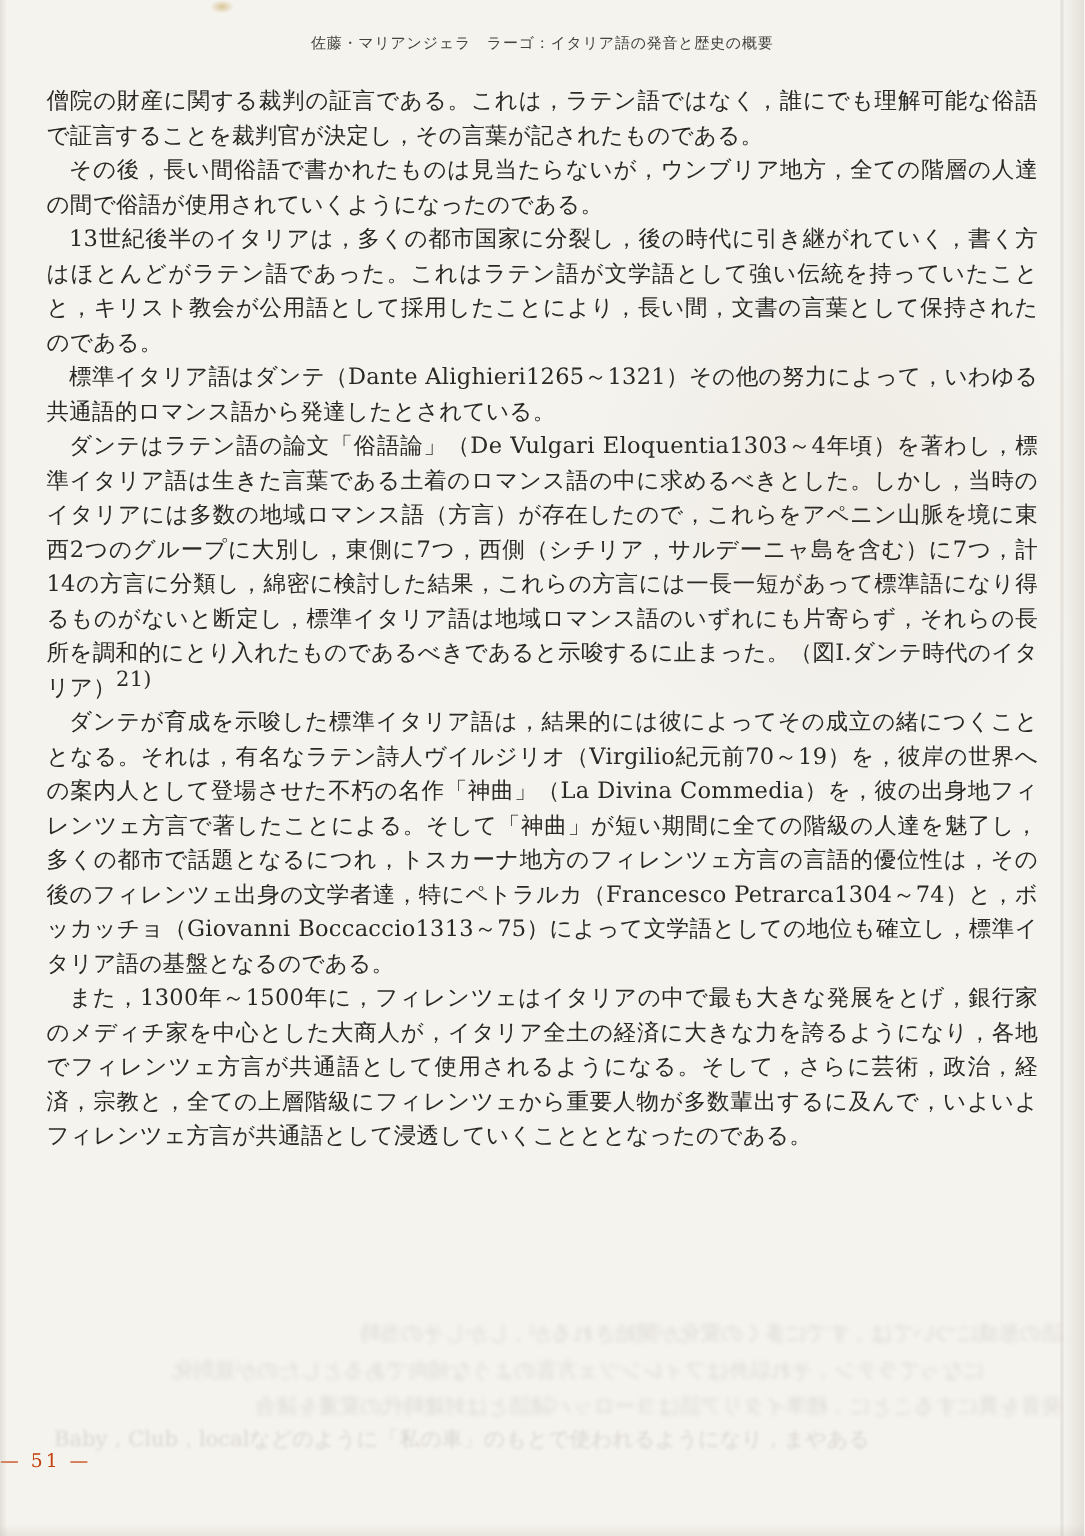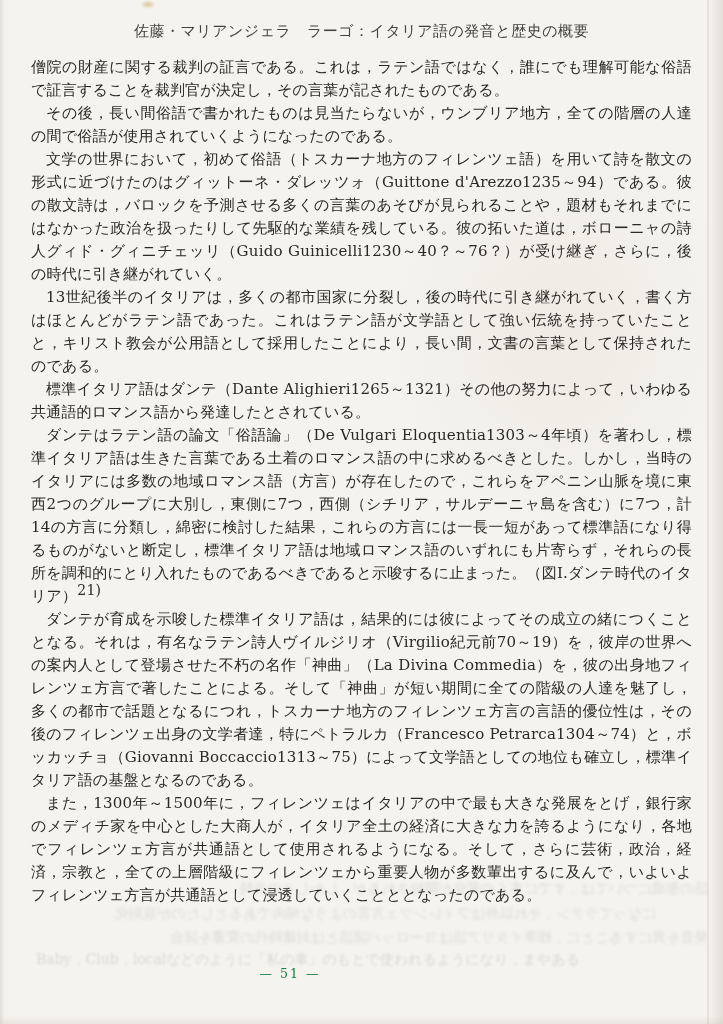--- a/index.html
+++ b/index.html
@@ -19,34 +19,34 @@
   .edge-left{position:absolute;top:0;left:0;width:5px;height:1024px;
     background:linear-gradient(to left,rgba(186,178,165,0),rgba(170,162,150,.25));}
   .crease{position:absolute;top:0;left:707px;width:2px;height:1024px;
     background:rgba(160,150,138,.18);}
   .stain{position:absolute;left:140px;top:0;width:16px;height:9px;border-radius:50%;
     background:radial-gradient(ellipse at center,rgba(196,160,80,.55),rgba(196,160,80,0) 70%);}
   .map-bleed{position:absolute;left:380px;top:160px;width:330px;height:380px;
     background:radial-gradient(ellipse at 55% 45%,rgba(150,132,100,.07),rgba(150,132,100,0) 70%);}
   .header{
     position:absolute;top:22px;left:0;width:723px;
-    text-align:center;font-size:15px;letter-spacing:.5px;color:#45423d;
+    text-align:center;font-size:10px;letter-spacing:.5px;color:#45423d;
   }
   .article{
     position:absolute;top:56px;left:31px;width:661px;
     font-size:15px;line-height:23px;
     text-align:justify;
     letter-spacing:.2px;
   }
   .article p{margin:0;text-indent:1em;}
   .article p.no-indent{text-indent:0;}
   sup{font-size:14px;line-height:0;vertical-align:super;}
   .page-number{
     position:absolute;top:966px;left:0;width:580px;
-    text-align:center;font-size:12.5px;letter-spacing:2px;color:#15803d;
+    font-size:12.5px;letter-spacing:2px;color:#c2410c;
   }
   .bleed-line{
     position:absolute;font-size:14px;white-space:nowrap;overflow:hidden;
     color:#5a5248;opacity:.15;filter:blur(1.5px);
   }
   .bleed-line.mirrored{transform:scaleX(-1);}
   .bl1{top:880px;left:240px;width:468px;}
   .bl2{top:905px;left:36px;width:620px;}
   .bl3{top:929px;left:30px;width:678px;}
   .bl4{top:951px;left:36px;width:650px;opacity:.17;filter:blur(1.2px);}
@@ -57,21 +57,20 @@
 <div class="page">
 
   <div class="stain"></div>
   <div class="map-bleed"></div>
 
   <div class="header">佐藤・マリアンジェラ　ラーゴ：イタリア語の発音と歴史の概要</div>
 
   <div class="article">
     <p class="no-indent">僧院の財産に関する裁判の証言である。これは，ラテン語ではなく，誰にでも理解可能な俗語で証言することを裁判官が決定し，その言葉が記されたものである。</p>
     <p>その後，長い間俗語で書かれたものは見当たらないが，ウンブリア地方，全ての階層の人達の間で俗語が使用されていくようになったのである。</p>
-    <p>文学の世界において，初めて俗語（トスカーナ地方のフィレンツェ語）を用いて詩を散文の形式に近づけたのはグィットーネ・ダレッツォ（Guittone d'Arezzo1235～94）である。彼の散文詩は，バロックを予測させる多くの言葉のあそびが見られることや，題材もそれまでにはなかった政治を扱ったりして先駆的な業績を残している。彼の拓いた道は，ボローニャの詩人グィド・グィニチェッリ（Guido Guinicelli1230～40？～76？）が受け継ぎ，さらに，後の時代に引き継がれていく。</p>
     <p>13世紀後半のイタリアは，多くの都市国家に分裂し，後の時代に引き継がれていく，書く方はほとんどがラテン語であった。これはラテン語が文学語として強い伝統を持っていたことと，キリスト教会が公用語として採用したことにより，長い間，文書の言葉として保持されたのである。</p>
     <p>標準イタリア語はダンテ（Dante Alighieri1265～1321）その他の努力によって，いわゆる共通語的ロマンス語から発達したとされている。</p>
     <p><span>ダンテはラテン語の論文「俗語論」（De Vulgari Eloquentia1303～4年頃）を著わし，標準イタリア語は生きた言葉である土着のロマンス語の中に求めるべきとした。しかし，当時のイタリアには多数の地域ロマンス語（方言）が存在したので，これらをアペニン山脈を境に東西2つのグループに大別し，東側に7つ，西側（シチリア，サルデーニャ島を含む）に7つ，計14の方言に分類し，綿密に検討した結果，これらの方言には一長一短があって標準語になり得るものがないと断定し，標準イタリア語は地域ロマンス語のいずれにも片寄らず，それらの長所を調和的にとり入れたものであるべきであると示唆するに止まった。（図Ⅰ.ダンテ時代のイタリア）</span><sup>21)</sup></p>
     <p>ダンテが育成を示唆した標準イタリア語は，結果的には彼によってその成立の緒につくこととなる。それは，有名なラテン詩人ヴイルジリオ（Virgilio紀元前70～19）を，彼岸の世界への案内人として登場させた不朽の名作「神曲」（La Divina Commedia）を，彼の出身地フィレンツェ方言で著したことによる。そして「神曲」が短い期間に全ての階級の人達を魅了し，多くの都市で話題となるにつれ，トスカーナ地方のフィレンツェ方言の言語的優位性は，その後のフィレンツェ出身の文学者達，特にペトラルカ（Francesco Petrarca1304～74）と，ボッカッチョ（Giovanni Boccaccio1313～75）によって文学語としての地位も確立し，標準イタリア語の基盤となるのである。</p>
     <p>また，1300年～1500年に，フィレンツェはイタリアの中で最も大きな発展をとげ，銀行家のメディチ家を中心とした大商人が，イタリア全土の経済に大きな力を誇るようになり，各地でフィレンツェ方言が共通語として使用されるようになる。そして，さらに芸術，政治，経済，宗教と，全ての上層階級にフィレンツェから重要人物が多数輩出するに及んで，いよいよフィレンツェ方言が共通語として浸透していくことととなったのである。</p>
   </div>
 
   <div class="bleed-line bl1 mirrored">語の形成については，すでに多くの変化が開始されるが，しかしその当時には多くの</div>
   <div class="bleed-line bl2 mirrored">になってラテン，それ以外はフィレンツェ方言のような傾向であるとしたのが規則化</div>
   <div class="bleed-line bl3 mirrored">発音を異にすることに，標準イタリア語はヨーロッパ諸語とは封建時代の変遷を諸合</div>

